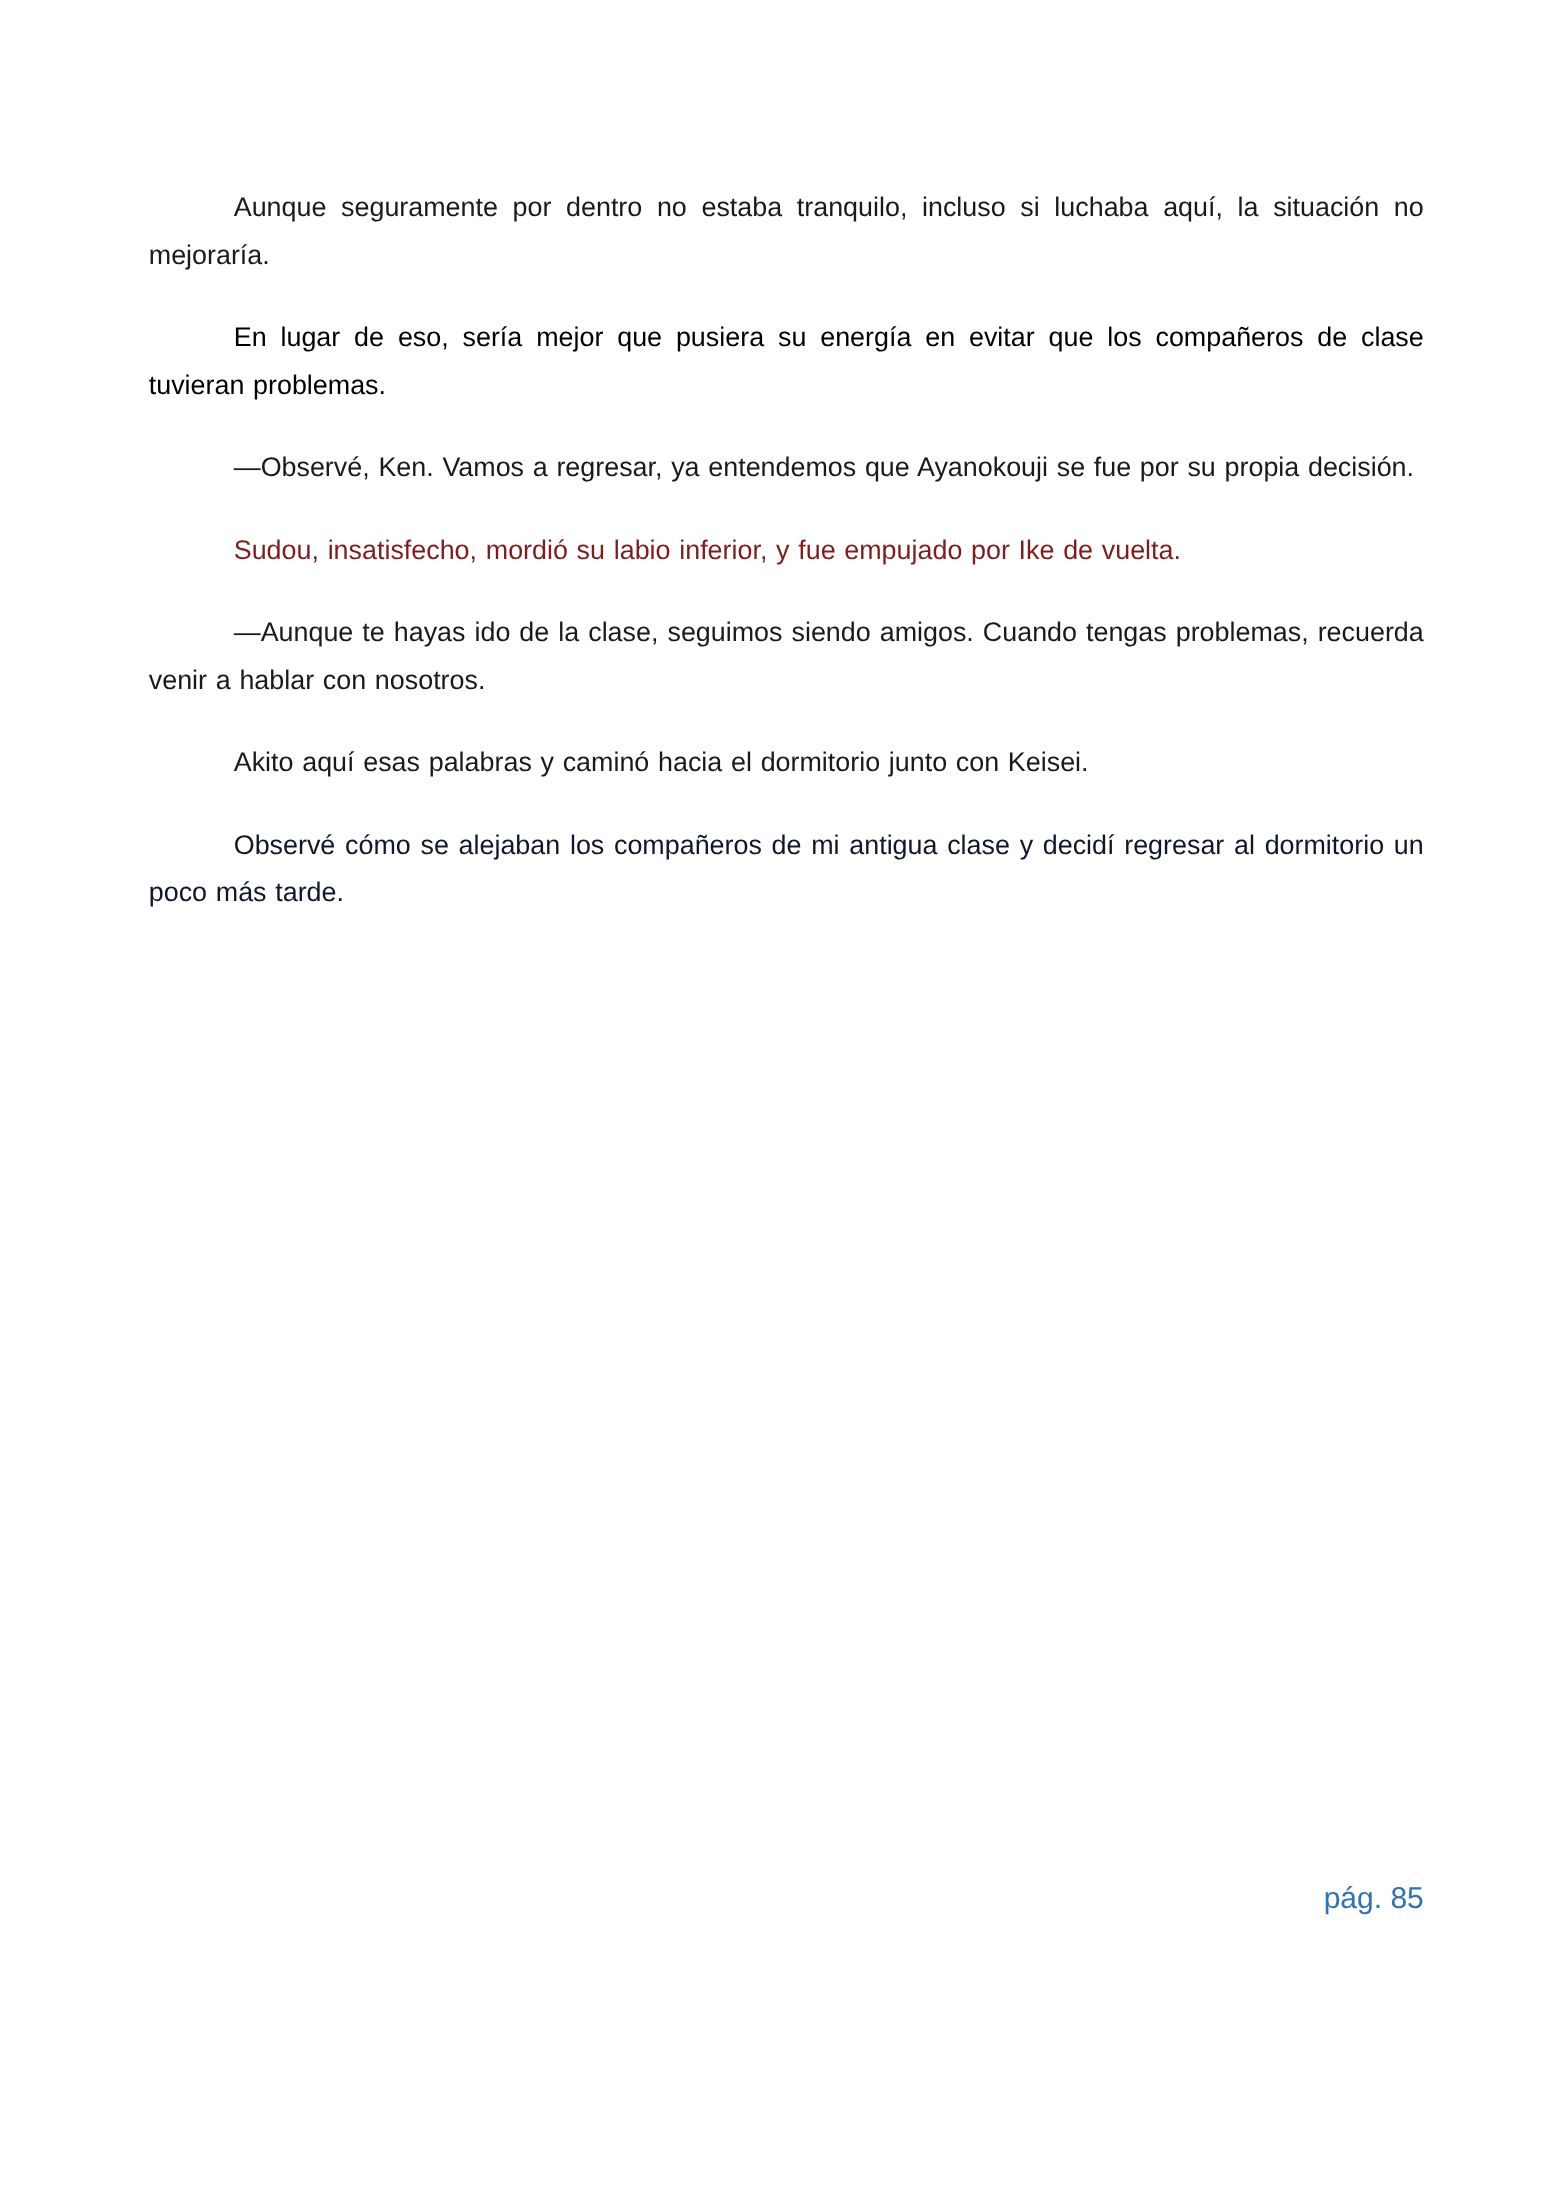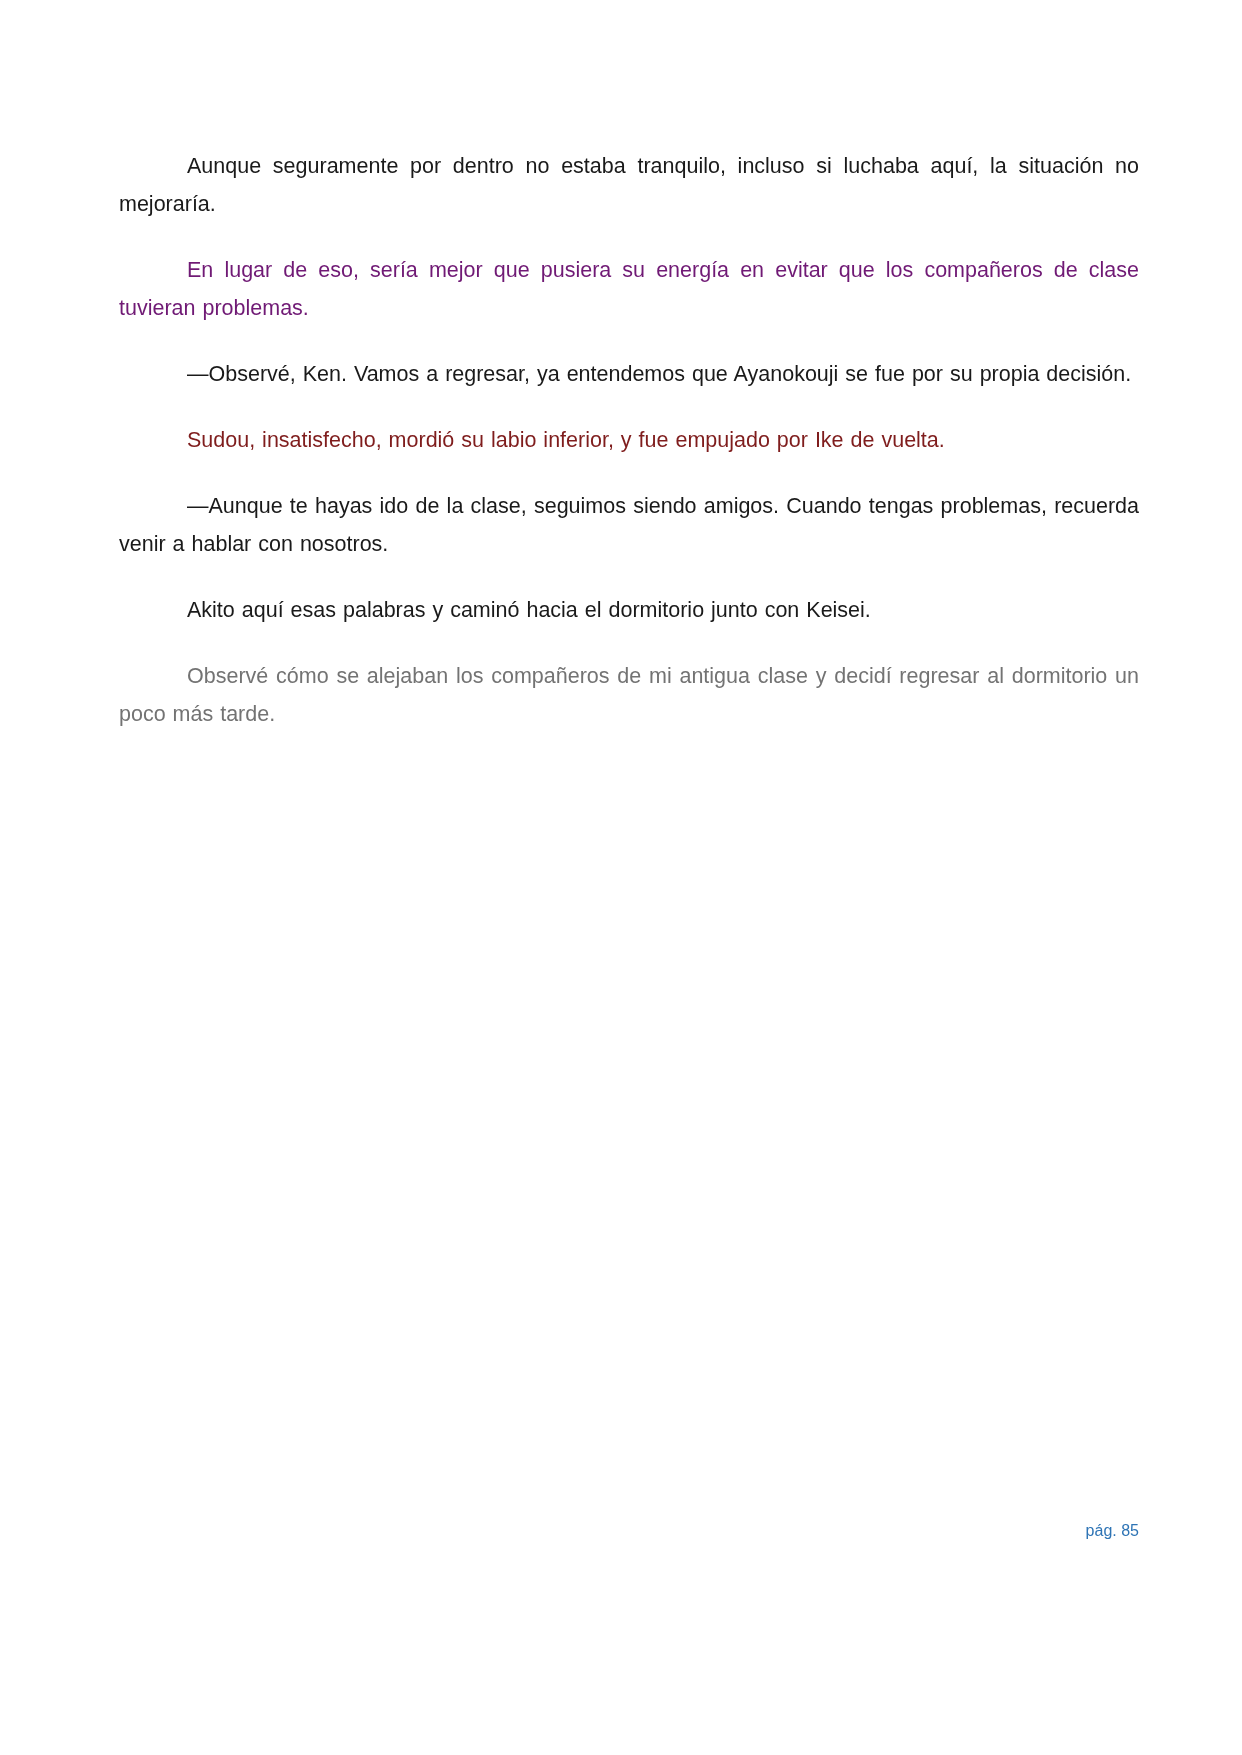--- a/index.html
+++ b/index.html
@@ -33,38 +33,38 @@
     text-align: justify;
     text-align-last: left;
     text-indent: 68px;
     margin-bottom: 20px;
     word-spacing: 1px;
   }
 
   .footer {
     position: absolute;
     right: 103px;
-    bottom: 216px;
-    font-size: 16px;
+    bottom: 228px;
+    font-size: 24px;
     line-height: 24px;
     text-align: right;
   }
 </style>
 </head>
 <body>
 
 <div class="page">
 
   <div class="text-block">
     <p style="color: rgb(26, 26, 26);">Aunque seguramente por dentro no estaba tranquilo, incluso si luchaba aquí, la situación no mejoraría.</p>
-    <p style="color: #701a75;">En lugar de eso, sería mejor que pusiera su energía en evitar que los compañeros de clase tuvieran problemas.</p>
+    <p style="color: #000000;">En lugar de eso, sería mejor que pusiera su energía en evitar que los compañeros de clase tuvieran problemas.</p>
     <p style="color: rgb(26, 26, 26);">—Observé, Ken. Vamos a regresar, ya entendemos que Ayanokouji se fue por su propia decisión.</p>
     <p style="color: #7f1d1d;">Sudou, insatisfecho, mordió su labio inferior, y fue empujado por Ike de vuelta.</p>
     <p style="color: rgb(26, 26, 26);">—Aunque te hayas ido de la clase, seguimos siendo amigos. Cuando tengas problemas, recuerda venir a hablar con nosotros.</p>
     <p style="color: rgb(26, 26, 26);">Akito aquí esas palabras y caminó hacia el dormitorio junto con Keisei.</p>
-    <p style="color: #737373;">Observé cómo se alejaban los compañeros de mi antigua clase y decidí regresar al dormitorio un poco más tarde.</p>
+    <p style="color: #0f172a;">Observé cómo se alejaban los compañeros de mi antigua clase y decidí regresar al dormitorio un poco más tarde.</p>
   </div>
 
   <div class="footer">
     <span style="color: rgb(46, 116, 181);">pág. 85</span>
   </div>
 
 </div>
 
 </body></html>

